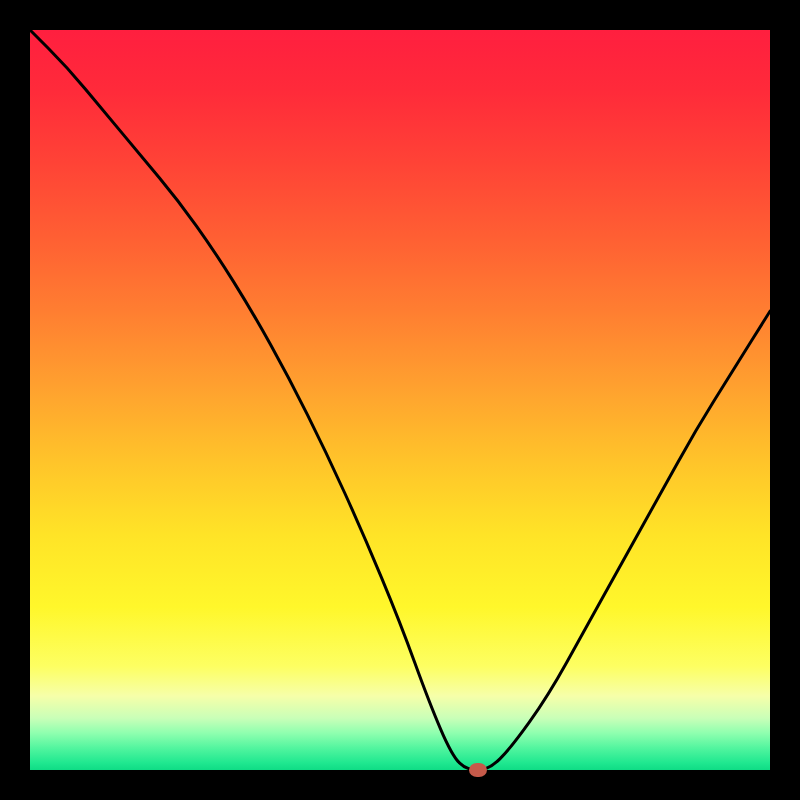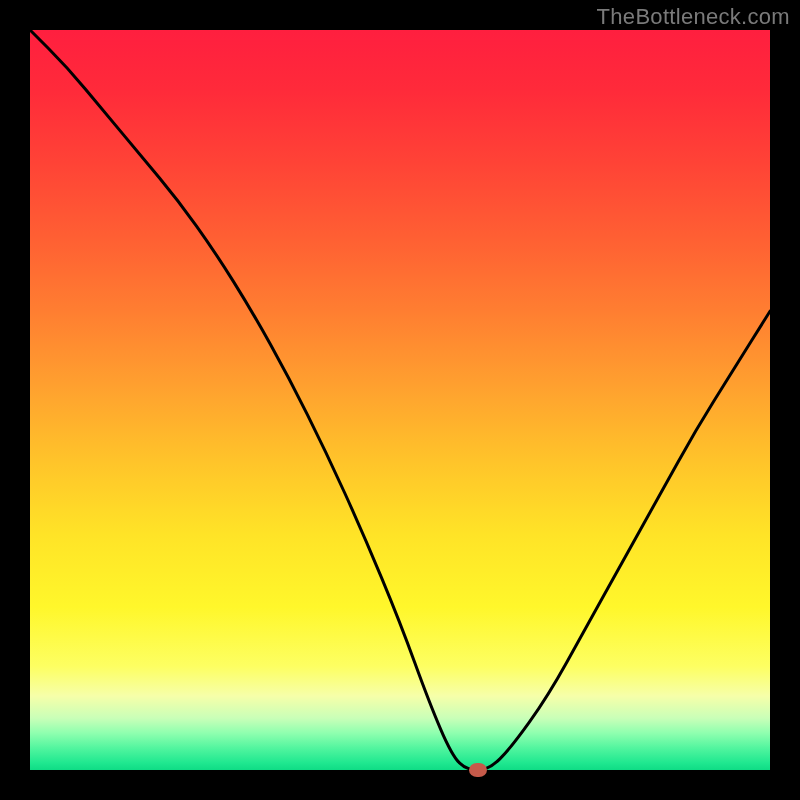--- a/index.html
+++ b/index.html
@@ -67,21 +67,20 @@
     font-size: 22px;
     letter-spacing: 0.3px;
     font-weight: 500;
   }
 </style>
 </head>
 <body>
 
 <div class="frame">
 
-  <div class="watermark">TheBottleneck.com</div>
 
   <div class="plot-area">
 
     <svg class="curve" viewBox="0 0 740 740" preserveAspectRatio="none">
       <path fill="none" stroke="#000" stroke-width="3" stroke-linejoin="round" stroke-linecap="round" d="M 0.0 0.0 Q 0.0 0.0 18.5 18.5 Q 37.0 37.0 55.5 59.2 Q 74.0 81.4 92.5 103.6 Q 111.0 125.8 129.5 148.0 Q 148.0 170.2 166.5 196.1 Q 185.0 222.0 203.5 251.6 Q 222.0 281.2 240.5 314.5 Q 259.0 347.8 277.5 384.8 Q 296.0 421.8 314.5 462.5 Q 333.0 503.2 351.5 547.6 Q 370.0 592.0 384.8 632.7 Q 399.6 673.4 410.7 699.3 Q 421.8 725.2 429.2 732.6 Q 436.6 740.0 447.7 740.0 Q 458.8 740.0 469.9 728.9 Q 481.0 717.8 499.5 691.9 Q 518.0 666.0 536.5 632.7 Q 555.0 599.4 573.5 566.1 Q 592.0 532.8 610.5 499.5 Q 629.0 466.2 647.5 432.9 Q 666.0 399.6 684.5 370.0 Q 703.0 340.4 721.5 310.8 T 740.0 281.2"></path>
     </svg>
 
     <div class="marker" style="left:447.7px; top:740.0px; background:#c55a4a;"></div>
 
   </div>

